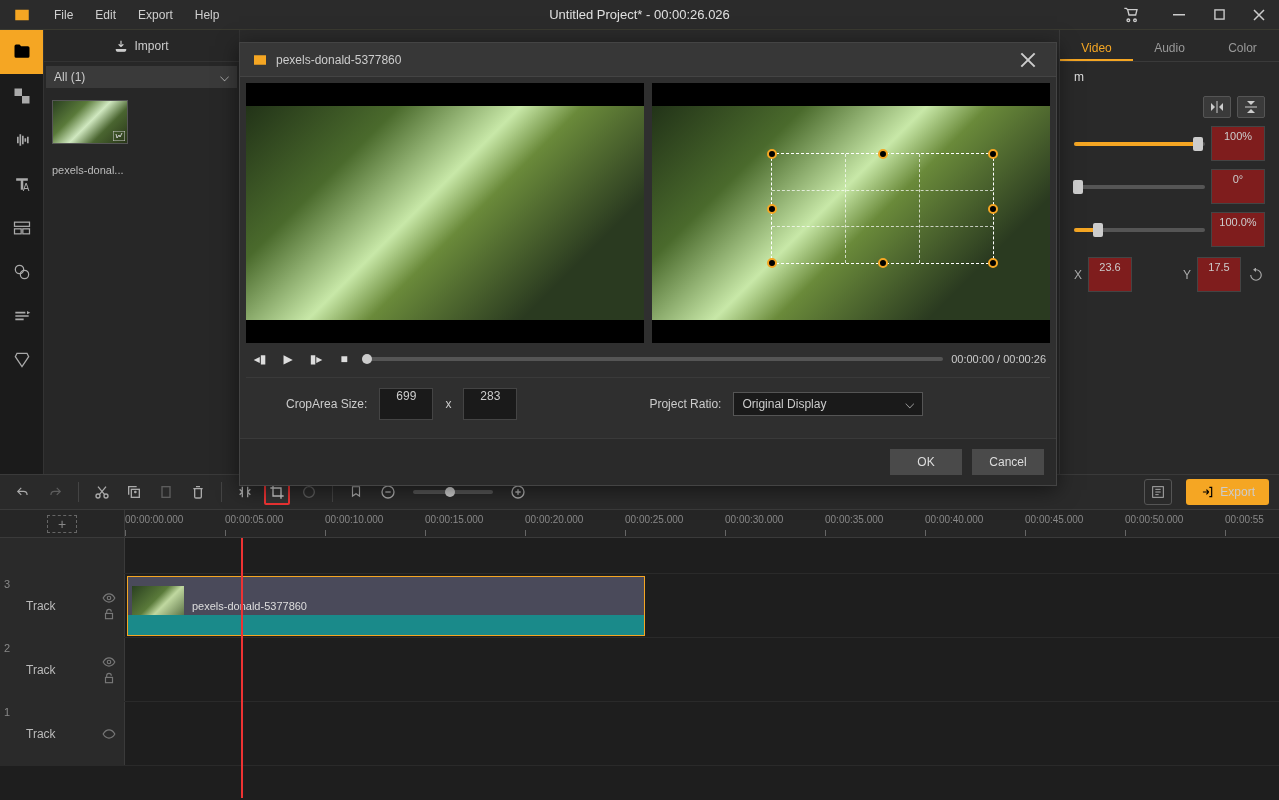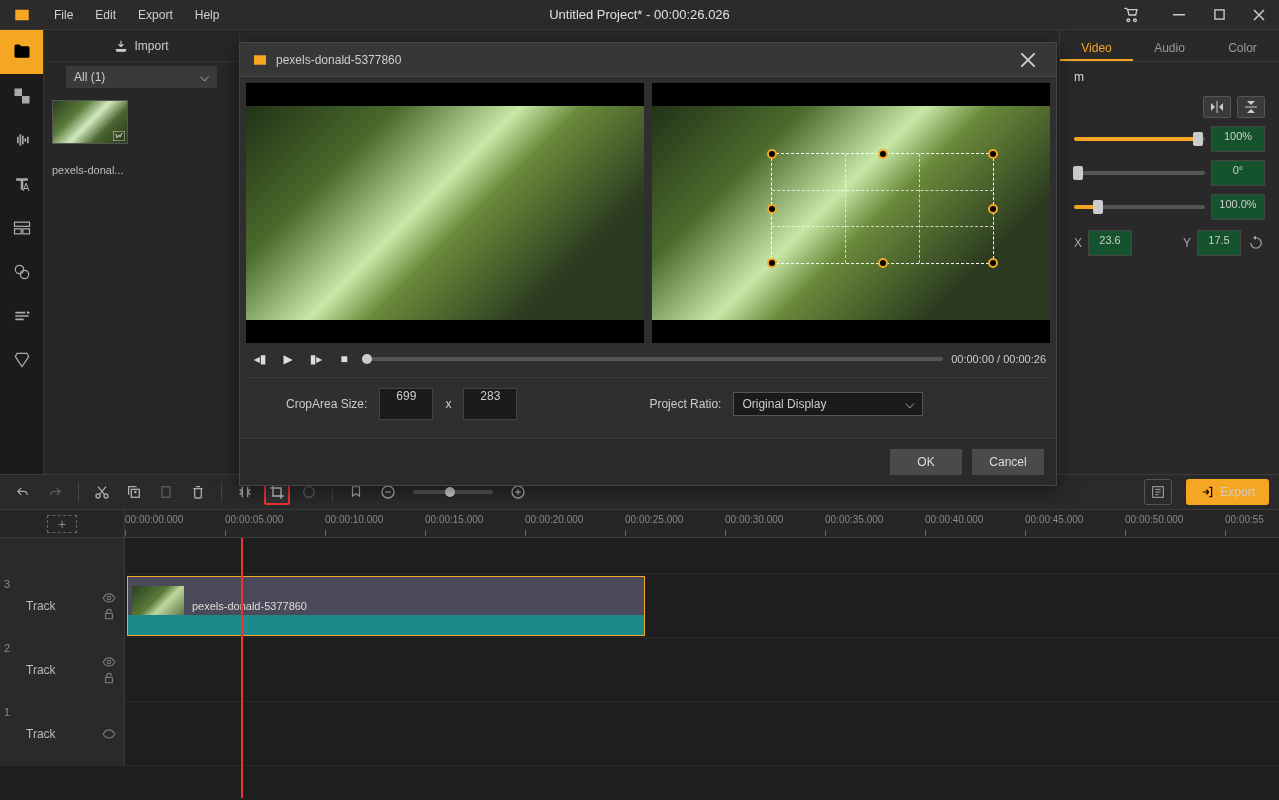--- a/index.html
+++ b/index.html
@@ -15,39 +15,39 @@
 .cart-icon { color: #f5a623; margin-right: 8px; }
 
 .main-area { display: flex; height: 444px; }
 .sidebar { width: 44px; background: #1b1b1b; border-right: 1px solid #333; display: flex; flex-direction: column; }
 .side-item { height: 44px; display: flex; align-items: center; justify-content: center; cursor: pointer; }
 .side-item.active { background: #f5a623; }
 .side-item svg { width: 20px; height: 20px; }
 
 .media-panel { width: 196px; background: #272727; border-right: 1px solid #333; }
 .import-bar { height: 32px; display: flex; align-items: center; justify-content: center; gap: 6px; border-bottom: 1px solid #333; cursor: pointer; }
-.filter-dd { height: 22px; margin: 4px 22px; background: #3a3a3a; display: flex; align-items: center; padding: 0 8px; justify-content: space-between; cursor: pointer; }
+.filter-dd { height: 22px; margin: 4px 2px; background: #3a3a3a; display: flex; align-items: center; padding: 0 8px; justify-content: space-between; cursor: pointer; }
 .thumb-grid { padding: 8px; }
 .thumb-item { width: 80px; }
 .thumb-box { width: 76px; height: 44px; background: linear-gradient(135deg,#2a4020,#5a7a3a 30%,#d0e8c0 50%,#4a6530 70%,#283518); border:1px solid #555; position: relative; }
 .thumb-name { font-size: 11px; color: #bbb; margin-top: 20px; white-space: nowrap; overflow: hidden; text-overflow: ellipsis; }
 
 .preview-area { flex: 1; background: #2a2a2a; position: relative; }
 
 .right-panel { width: 220px; background: #292929; border-left: 1px solid #3a3a3a; padding-top: 4px; }
 .prop-tabs { display: flex; height: 28px; border-bottom: 1px solid #3a3a3a; margin-bottom: 8px; }
 .prop-tab { flex:1; text-align:center; line-height:28px; cursor:pointer; color:#999; }
 .prop-tab.active { color:#f5a623; border-bottom: 2px solid #f5a623; }
 .prop-sub { padding-left: 14px; color:#ddd; font-size:12px; margin-bottom: 8px; }
 .prop-row { display:flex; align-items:center; padding: 4px 14px; gap: 6px; justify-content:flex-end; }
 .iconbtn { width:28px; height:22px; background:#3a3a3a; border:1px solid #555; border-radius:2px; display:flex; align-items:center; justify-content:center; cursor:pointer; }
 .slider { height: 4px; background:#555; position: relative; flex:1; border-radius:2px; }
 .slider-fill { height:4px; background:#f5a623; border-radius:2px 0 0 2px; }
 .slider-thumb { width:10px; height:14px; background:#ccc; border-radius:2px; position:absolute; top:-5px; transform:translateX(-50%); }
-.val-box { width:54px; height:26px; background:#14532d; border:1px solid #444; text-align:center; line-height:18px; font-size:11px; }
+.val-box { width:54px; height:35px; background:#7f1d1d; border:1px solid #444; text-align:center; line-height:18px; font-size:11px; }
 .xy-row { display:flex; gap:6px; align-items:center; padding: 6px 14px; }
 .xy-label { color:#aaa; }
 .reset-ico { width:18px; height:18px; display:flex; align-items:center; justify-content:center; cursor:pointer; }
 
 
 .dialog { position: absolute; left: 239px; top: 42px; width: 818px; background: #2f2f2f; border: 1px solid #444; box-shadow: 0 4px 20px rgba(0,0,0,.5); z-index: 50; }
 .dlg-head { height: 34px; background:#373737; display:flex; align-items:center; padding: 0 12px; border-bottom:1px solid #444; }
 .dlg-head svg { width:16px; height:16px; margin-right:8px; }
 .dlg-close { margin-left:auto; width:24px; height:24px; display:flex; align-items:center; justify-content:center; cursor:pointer; }
 .dlg-body { padding: 6px; }

